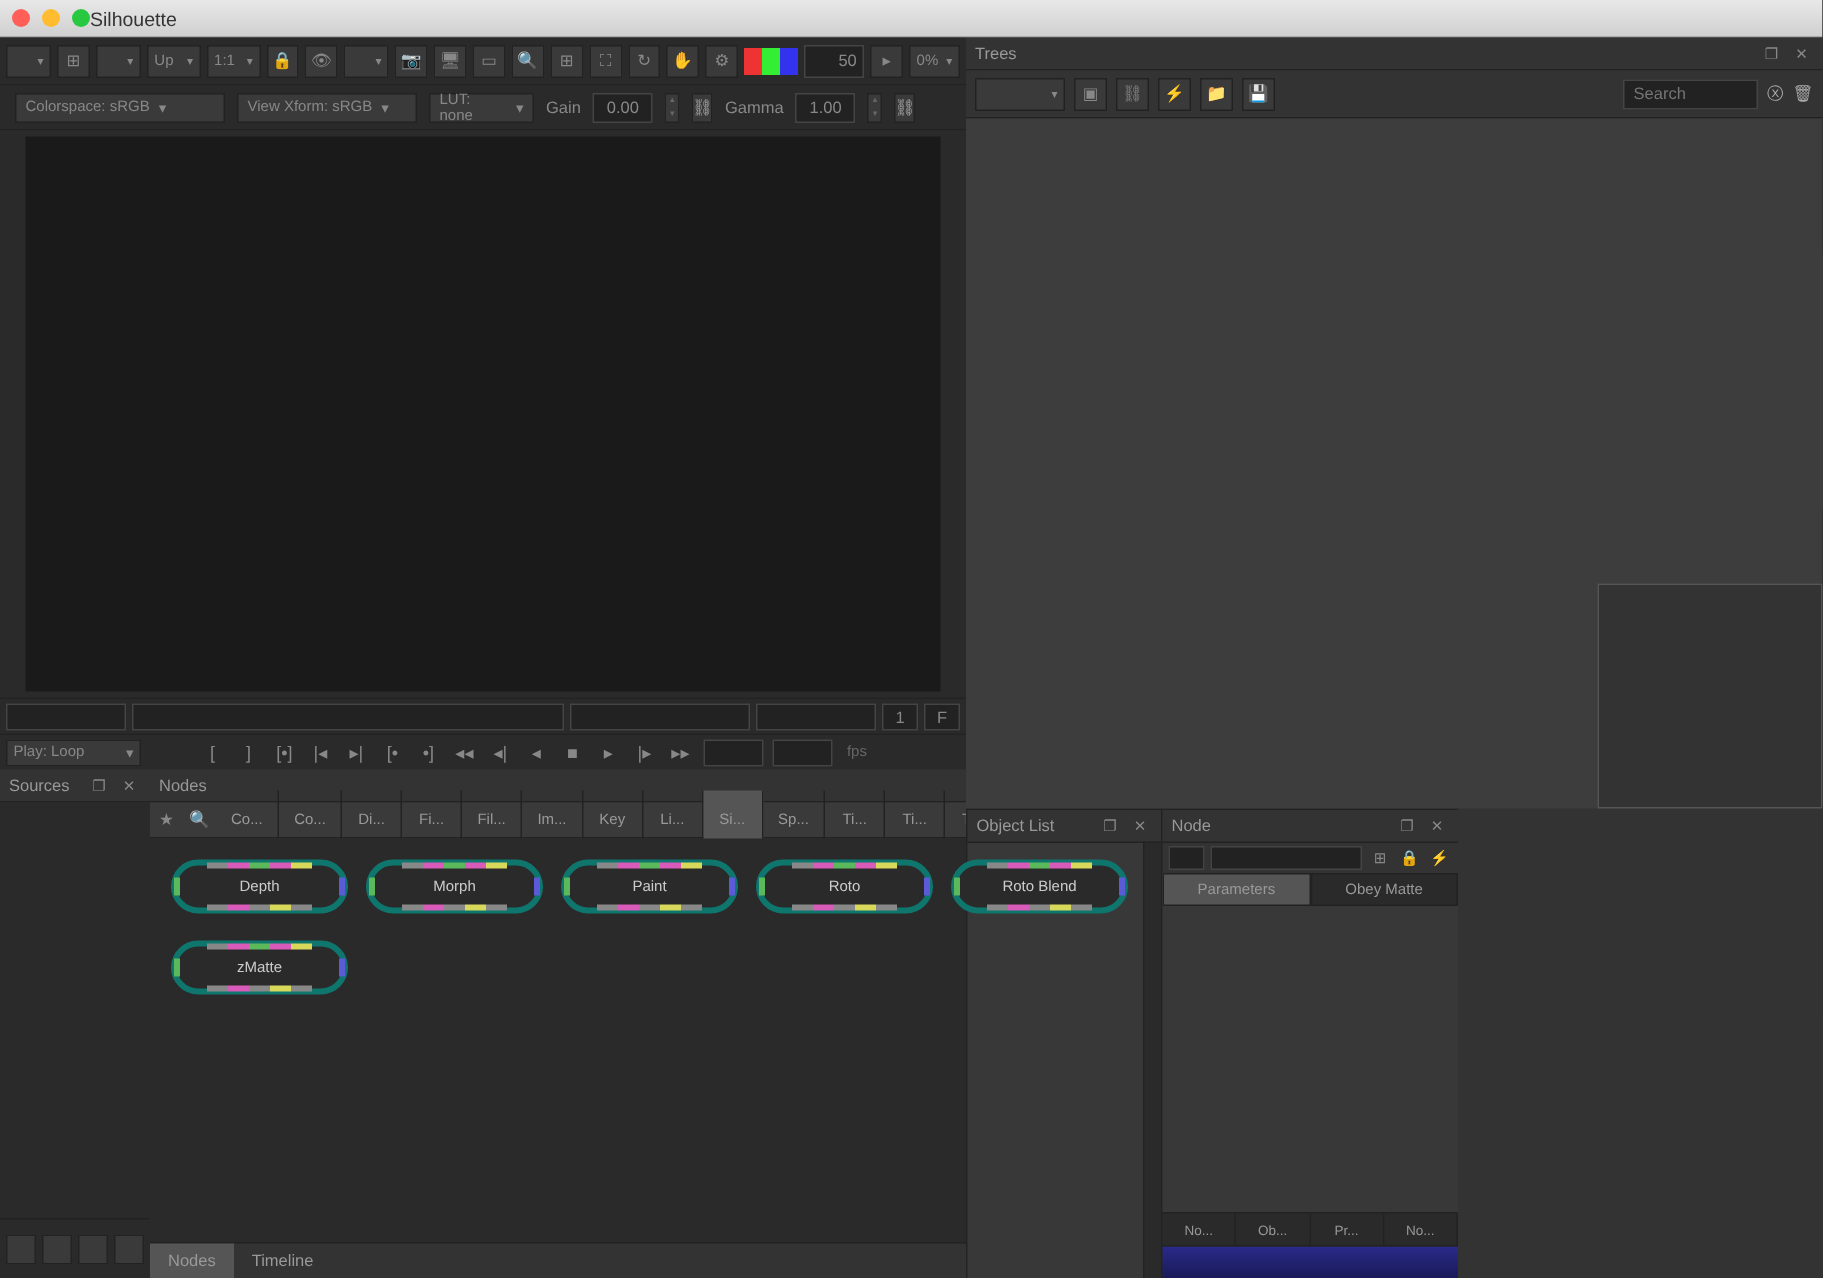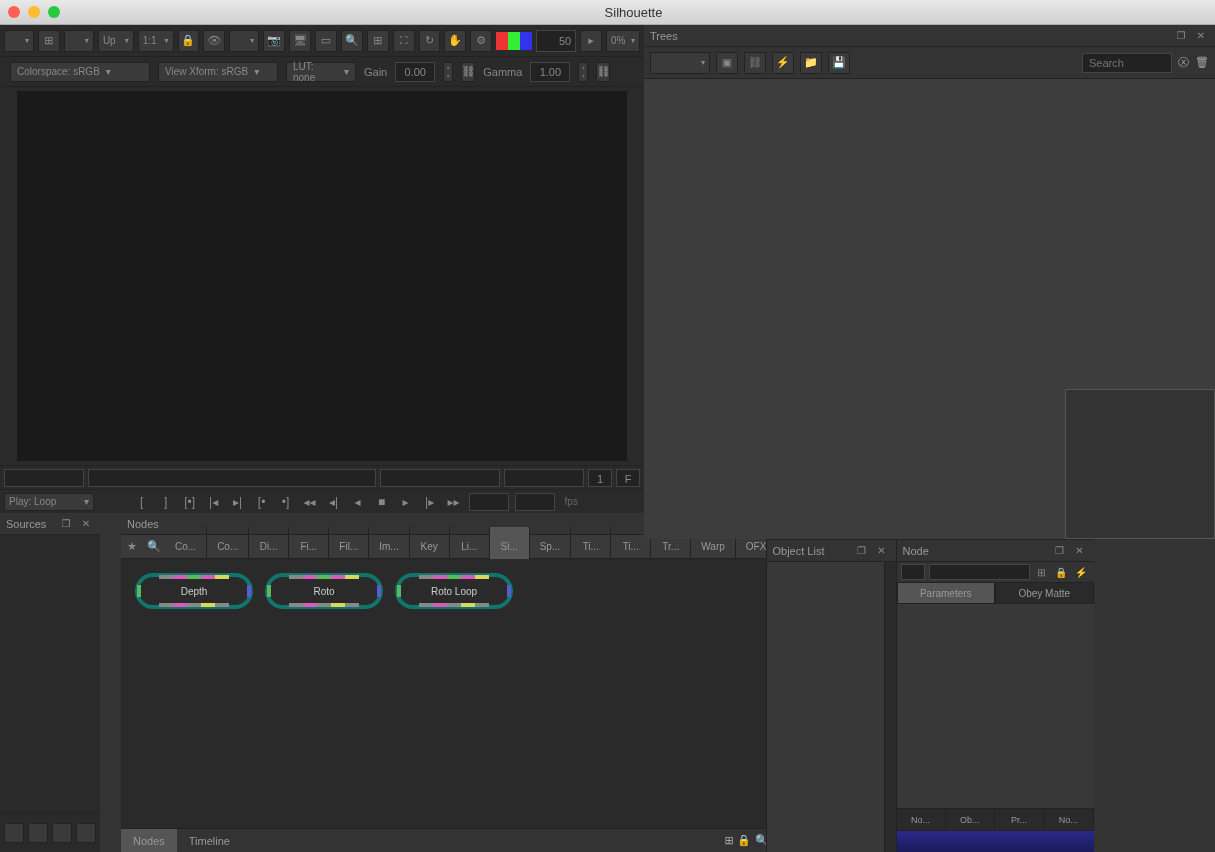--- a/index.html
+++ b/index.html
@@ -4,21 +4,21 @@
 <style>
 * { margin: 0; padding: 0; box-sizing: border-box; font-family: -apple-system, BlinkMacSystemFont, "Segoe UI", sans-serif; }
 body { background: #333; color: #aaa; font-size: 11px; overflow: hidden; width: 1215px; height: 852px; }
 
 .titlebar { height: 25px; background: linear-gradient(#e8e8e8, #d0d0d0); display: flex; align-items: center; padding: 0 8px; border-bottom: 1px solid #aaa; }
 .traffic { display: flex; gap: 8px; }
 .traffic span { width: 12px; height: 12px; border-radius: 50%; display: block; }
 .tl-close { background: #ff5f57; }
 .tl-min { background: #febc2e; }
 .tl-max { background: #28c840; }
-.titlebar-title { flex: 1; text-align: center; color: #333; font-size: 13px; }
+.titlebar-title { flex: 1; color: #333; font-size: 13px; }
 
 .main-layout { display: flex; height: 827px; }
 .left-col { width: 644px; display: flex; flex-direction: column; }
 .right-col { flex: 1; display: flex; flex-direction: column; }
 
 .toolbar1 { height: 32px; background: #2a2a2a; border-bottom: 1px solid #222; display: flex; align-items: center; padding: 2px 4px; gap: 4px; }
 .tb-btn { width: 22px; height: 22px; background: #3a3a3a; border: 1px solid #222; display: flex; align-items: center; justify-content: center; color: #888; cursor: pointer; }
 .tb-drop { height: 22px; background: #3a3a3a; border: 1px solid #222; display: flex; align-items: center; padding: 0 4px; color: #888; cursor: pointer; font-size: 10px; min-width: 30px; }
 .tb-drop .chev { margin-left: auto; font-size: 8px; }
 .tb-input { width: 40px; height: 22px; background: #222; border: 1px solid #444; color: #888; text-align: right; padding: 0 4px; font-size: 11px; }
@@ -46,21 +46,21 @@
 .playbar { height: 24px; background: #2a2a2a; border-top: 1px solid #222; display: flex; align-items: center; padding: 0 4px; gap: 6px; }
 .play-drop { width: 90px; height: 18px; background: #3a3a3a; border: 1px solid #222; font-size: 10px; padding: 0 4px; color: #888; display: flex; align-items: center; }
 .play-btn { width: 18px; height: 18px; display: flex; align-items: center; justify-content: center; color: #888; cursor: pointer; font-size: 12px; }
 .fps-field { width: 40px; height: 18px; background: #222; border: 1px solid #444; }
 .fps-label { color: #666; font-size: 10px; margin-left: 4px; }
 .panel-header { height: 22px; background: #333; border-bottom: 1px solid #222; display: flex; align-items: center; padding: 0 6px; color: #999; font-size: 11px; }
 .panel-header .spacer { flex: 1; }
 .panel-header .hbtn { width: 16px; height: 16px; color: #888; cursor: pointer; margin-left: 4px; font-size: 10px; display: flex; align-items: center; justify-content: center; }
 .sources-body { flex: 1; background: #2a2a2a; }
 .sources-wrap { width: 100px; display: flex; flex-direction: column; }
-.sources-left { display: flex; flex: 1; gap: 21px; }
+.sources-left { display: flex; flex: 1; }
 .sources-icons { height: 40px; display: flex; align-items: center; gap: 4px; padding: 0 4px; background: #2a2a2a; border-top: 1px solid #222; }
 .src-icon { width: 20px; height: 20px; background: #3a3a3a; border: 1px solid #222; cursor: pointer; }
 
 .trees-panel { display: flex; flex-direction: column; flex: 1; }
 .trees-toolbar { height: 32px; background: #333; border-bottom: 1px solid #222; display: flex; align-items: center; padding: 0 6px; gap: 6px; }
 .search-input { width: 90px; height: 20px; background: #222; border: 1px solid #444; color: #888; padding: 0 6px; font-size: 11px; }
 .trees-body { flex: 1; background: #3d3d3d; position: relative; }
 .trees-minimap { position: absolute; right: 0; bottom: 0; width: 150px; height: 150px; background: #333; border: 1px solid #555; }
 .nodes-panel { flex: 1; display: flex; flex-direction: column; }
 .nodes-tabs { height: 24px; background: #3a3a3a; display: flex; align-items: center; border-bottom: 1px solid #222; }
@@ -96,21 +96,21 @@
 .nd-icon { width: 16px; height: 16px; color: #888; font-size: 10px; display: flex; align-items: center; justify-content: center; cursor: pointer; }
 .nd-tabs { height: 22px; display: flex; background: #2a2a2a; }
 .nd-tab { flex: 1; display: flex; align-items: center; justify-content: center; font-size: 10px; color: #999; cursor: pointer; border: 1px solid #222; }
 .nd-tab.active { background: #555; }
 .nd-body { flex: 1; background: #383838; }
 .nd-bottom-tabs { height: 22px; display: flex; background: #2a2a2a; border-top: 1px solid #222; }
 .nd-btab { flex: 1; font-size: 9px; color: #999; display: flex; align-items: center; justify-content: center; border-right: 1px solid #222; cursor: pointer; }
 
 .status-bar { height: 22px; background: linear-gradient(#2a2a8a, #1a1a5a); border-top: 1px solid #222; }
 
-.bottom-row { display: flex; height: 313px; justify-content: center; }
+.bottom-row { display: flex; height: 313px; }
 </style>
 </head>
 <body>
 
 <div class="titlebar">
   <div class="traffic">
     <span class="tl-close"></span>
     <span class="tl-min"></span>
     <span class="tl-max"></span>
   </div>
@@ -298,40 +298,97 @@
             </div>
             <div class="node-pill">
     <div class="deco-top">
                 <span class="c3"></span>
                 <span class="c1"></span>
                 <span class="c2"></span>
                 <span class="c1"></span>
                 <span class="c4"></span>
               </div>
     <span class="side-l"></span>
+    <span class="label">Morph</span>
+    <span class="side-r"></span>
+    <div class="deco-bot">
+                <span class="c3"></span>
+                <span class="c1"></span>
+                <span class="c3"></span>
+                <span class="c4"></span>
+                <span class="c3"></span>
+              </div>
+            </div>
+            <div class="node-pill">
+    <div class="deco-top">
+                <span class="c3"></span>
+                <span class="c1"></span>
+                <span class="c2"></span>
+                <span class="c1"></span>
+                <span class="c4"></span>
+              </div>
+    <span class="side-l"></span>
+    <span class="label">Paint</span>
+    <span class="side-r"></span>
+    <div class="deco-bot">
+                <span class="c3"></span>
+                <span class="c1"></span>
+                <span class="c3"></span>
+                <span class="c4"></span>
+                <span class="c3"></span>
+              </div>
+            </div>
+            <div class="node-pill">
+    <div class="deco-top">
+                <span class="c3"></span>
+                <span class="c1"></span>
+                <span class="c2"></span>
+                <span class="c1"></span>
+                <span class="c4"></span>
+              </div>
+    <span class="side-l"></span>
     <span class="label">Roto</span>
     <span class="side-r"></span>
     <div class="deco-bot">
                 <span class="c3"></span>
                 <span class="c1"></span>
                 <span class="c3"></span>
                 <span class="c4"></span>
                 <span class="c3"></span>
               </div>
             </div>
             <div class="node-pill">
     <div class="deco-top">
                 <span class="c3"></span>
                 <span class="c1"></span>
                 <span class="c2"></span>
                 <span class="c1"></span>
                 <span class="c4"></span>
               </div>
     <span class="side-l"></span>
-    <span class="label">Roto Loop</span>
+    <span class="label">Roto Blend</span>
+    <span class="side-r"></span>
+    <div class="deco-bot">
+                <span class="c3"></span>
+                <span class="c1"></span>
+                <span class="c3"></span>
+                <span class="c4"></span>
+                <span class="c3"></span>
+              </div>
+            </div>
+            <div class="node-pill">
+    <div class="deco-top">
+                <span class="c3"></span>
+                <span class="c1"></span>
+                <span class="c2"></span>
+                <span class="c1"></span>
+                <span class="c4"></span>
+              </div>
+    <span class="side-l"></span>
+    <span class="label">zMatte</span>
     <span class="side-r"></span>
     <div class="deco-bot">
                 <span class="c3"></span>
                 <span class="c1"></span>
                 <span class="c3"></span>
                 <span class="c4"></span>
                 <span class="c3"></span>
               </div>
             </div>
           </div>

